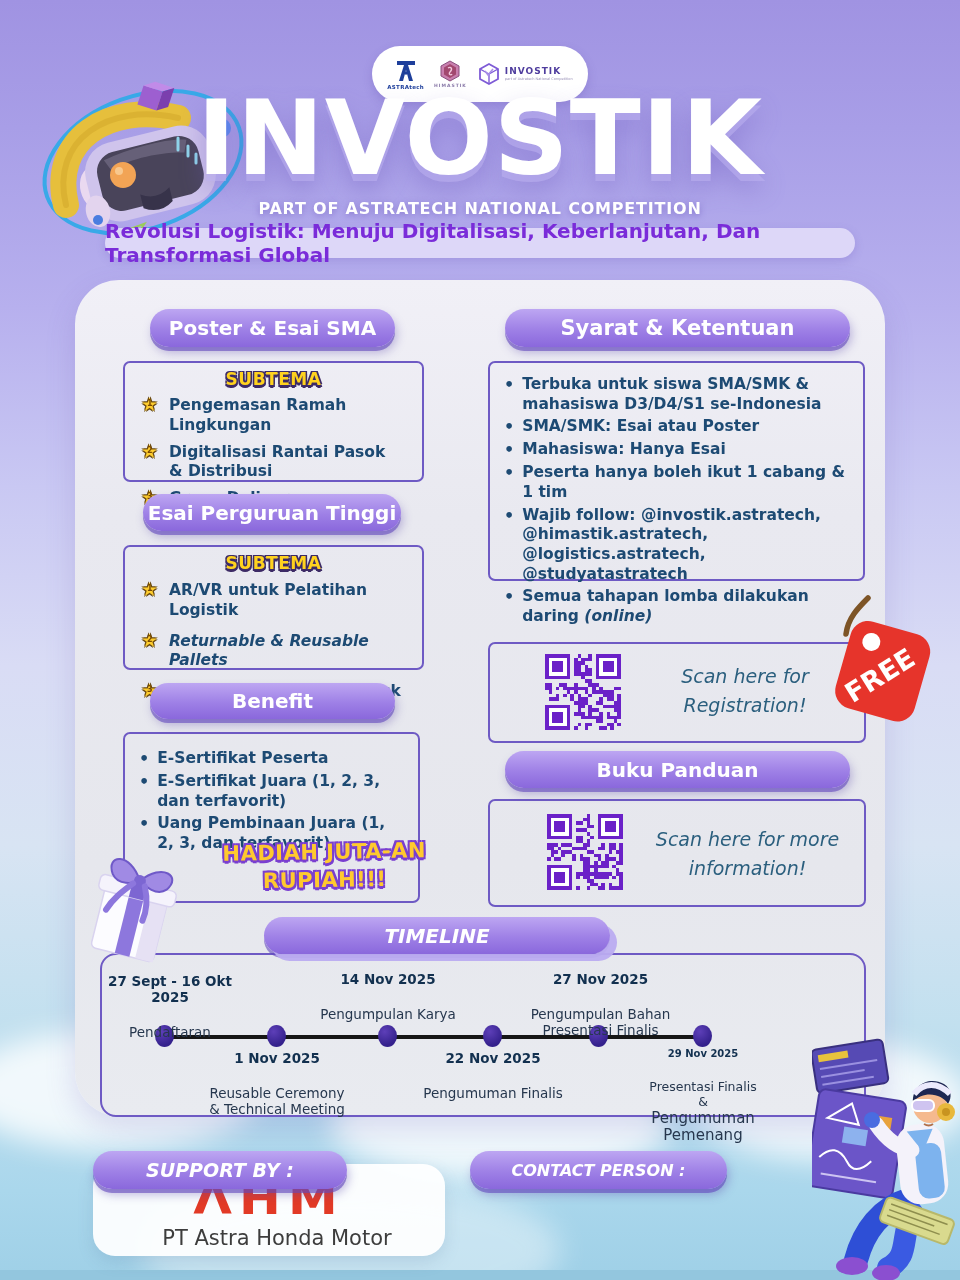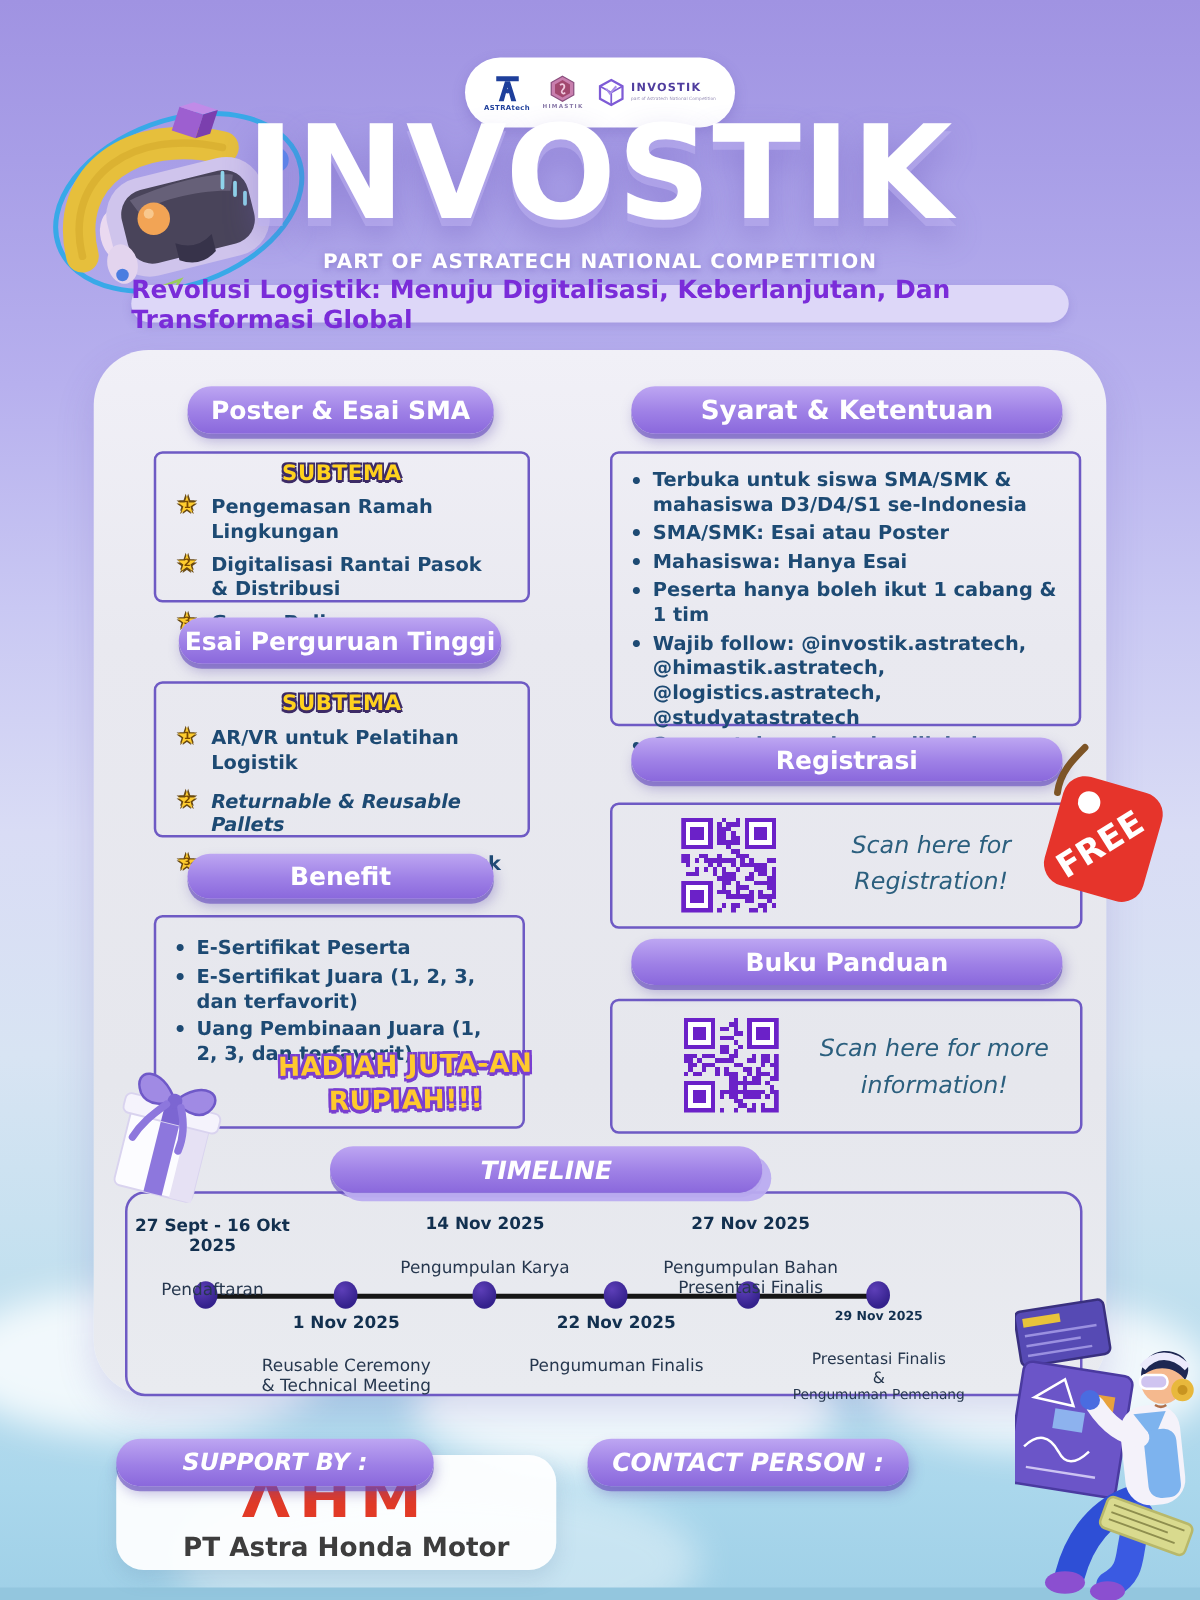--- a/index.html
+++ b/index.html
@@ -68,21 +68,21 @@
   .tl-dot{position:absolute;width:19px;height:22px;border-radius:50%;z-index:3;
     background:radial-gradient(circle at 35% 30%,#5d3fb8,#34218c 70%);}
   .tl-ev{position:absolute;text-align:center;z-index:3;}
   .tl-date{font-size:13.5px;font-weight:800;color:#12304f;line-height:1.2;}
   .tl-lab{font-size:13.5px;font-weight:500;color:#26374e;line-height:1.18;margin-top:20px;}
 
   
   .wbox{position:absolute;background:rgba(255,255,255,.93);border-radius:22px;z-index:2;box-shadow:0 6px 16px rgba(90,120,160,.18);}
   .ahm-logo{position:absolute;left:0;right:0;top:6px;text-align:center;color:#e23a26;font-weight:900;font-size:50px;
     letter-spacing:7px;transform:scaleY(.88);}
-  .ahm-company{position:absolute;left:16px;right:0;top:62px;text-align:center;color:#3d3d3d;font-size:21px;font-weight:700;}
+  .ahm-company{position:absolute;left:16px;right:0;top:62px;text-align:center;color:#3d3d3d;font-size:21px;font-weight:400;}
   .contact-list{position:absolute;left:24px;right:8px;top:30px;}
   .crow{display:flex;gap:8px;margin-top:3px;}
   .crow::before{content:"•";color:#15395f;font-weight:900;font-size:15px;}
   .ctext{font-size:15.5px;font-weight:800;color:#15395f;line-height:1.4;}
 
   svg{display:block;}
 </style>
 </head>
 <body>
 
@@ -253,21 +253,20 @@
         <span class="btext">Peserta hanya boleh ikut 1 cabang &amp; 1 tim</span>
       </div>
     <div class="brow">
         <span class="btext" style="max-width:330px;">Wajib follow: @invostik.astratech, @himastik.astratech, @logistics.astratech, @studyatastratech</span>
       </div>
     <div class="brow">
         <span class="btext" style="max-width:330px;"><span>Semua tahapan lomba dilakukan daring</span> <span class="online">(online)</span></span>
       </div>
   </div>
 
-  <div class="pill" style="left:505px;top:590px;width:345px;height:35px;font-size:20px;">Registrasi</div>
   <div class="box" style="left:488px;top:642px;width:374px;height:97px;">
     <div class="qr" style="left:55px;top:10px;">
         <svg viewBox="0 0 21 21" xmlns="http://www.w3.org/2000/svg" shape-rendering="crispEdges">
           <rect x="9" y="0" width="1" height="1" fill="#6b21c8"></rect>
           <rect x="12" y="0" width="1" height="1" fill="#6b21c8"></rect>
           <rect x="8" y="1" width="1" height="1" fill="#6b21c8"></rect>
           <rect x="10" y="1" width="1" height="1" fill="#6b21c8"></rect>
           <rect x="11" y="1" width="1" height="1" fill="#6b21c8"></rect>
           <rect x="12" y="1" width="1" height="1" fill="#6b21c8"></rect>
           <rect x="8" y="2" width="1" height="1" fill="#6b21c8"></rect>
@@ -597,30 +596,30 @@
     <div class="tl-lab" style="margin-top:0;">&amp; Technical Meeting</div>
   </div>
   <div class="tl-ev" style="left:418px;top:1050px;width:150px;">
     <div class="tl-date">22 Nov 2025</div>
     <div class="tl-lab">Pengumuman Finalis</div>
   </div>
   <div class="tl-ev" style="left:618px;top:1048px;width:170px;">
     <div class="tl-date" style="font-size:10px;">29 Nov 2025</div>
     <div class="tl-lab" style="font-size:12.5px;">Presentasi Finalis</div>
     <div class="tl-lab" style="font-size:12.5px;margin-top:0;">&amp;</div>
-    <div class="tl-lab" style="font-size:11px;margin-top:0;">Pengumuman Pemenang</div>
+    <div class="tl-lab" style="font-size:15px;margin-top:0;">Pengumuman Pemenang</div>
   </div>
 
   <div class="wbox" style="left:93px;top:1164px;width:352px;height:92px;">
     <div class="ahm-logo">ΛHM</div>
     <div class="ahm-company">PT Astra Honda Motor</div>
   </div>
   <div class="pill it" style="left:93px;top:1151px;width:254px;height:38px;font-size:19px;">SUPPORT BY :</div>
 
-  <div class="pill it" style="left:470px;top:1151px;width:257px;height:38px;font-size:20px;">CONTACT PERSON :</div>
+  <div class="pill it" style="left:470px;top:1151px;width:257px;height:38px;font-size:16px;">CONTACT PERSON :</div>
 
   <svg style="position:absolute;left:812px;top:1032px;z-index:4;" width="148" height="248" viewBox="0 0 148 248">
     <g transform="rotate(-9 40 35)">
       <rect x="2" y="12" width="72" height="44" rx="5" fill="#564ab4" stroke="#39307f" stroke-width="2"></rect>
       <rect x="8" y="18" width="30" height="7" fill="#e8c33c"></rect>
       <path d="M8,32 h58 M8,40 h44 M8,48 h52" stroke="#9a90e0" stroke-width="2"></path>
     </g>
     <g transform="rotate(9 40 110)">
       <rect x="0" y="62" width="88" height="98" rx="7" fill="#6b55c8" stroke="#4a3aa0" stroke-width="2"></rect>
       <path d="M12,90 L34,72 L44,92 Z" fill="none" stroke="#fff" stroke-width="2"></path>

